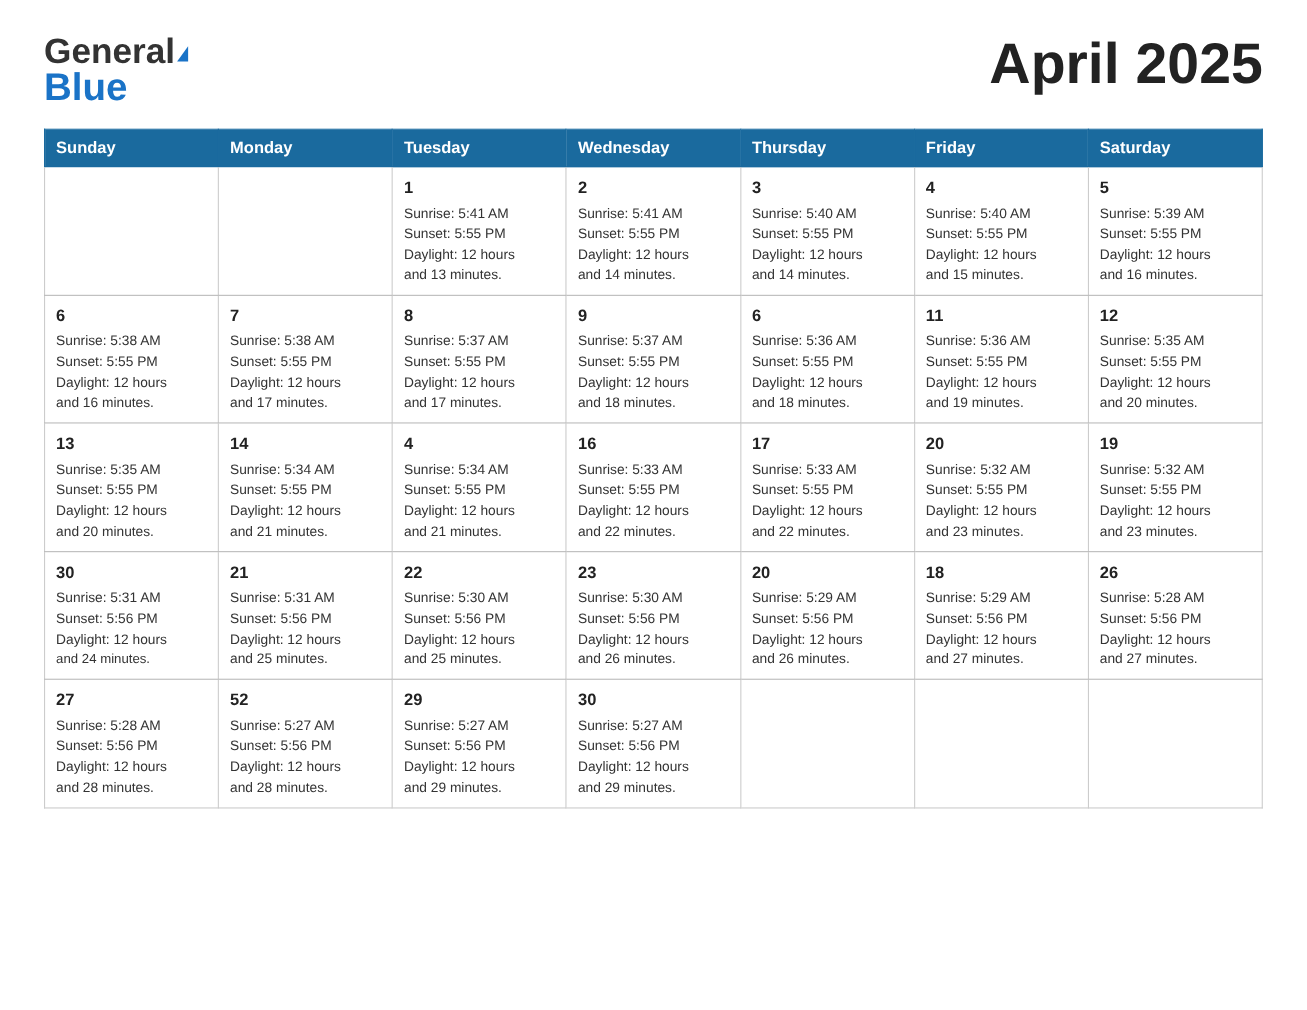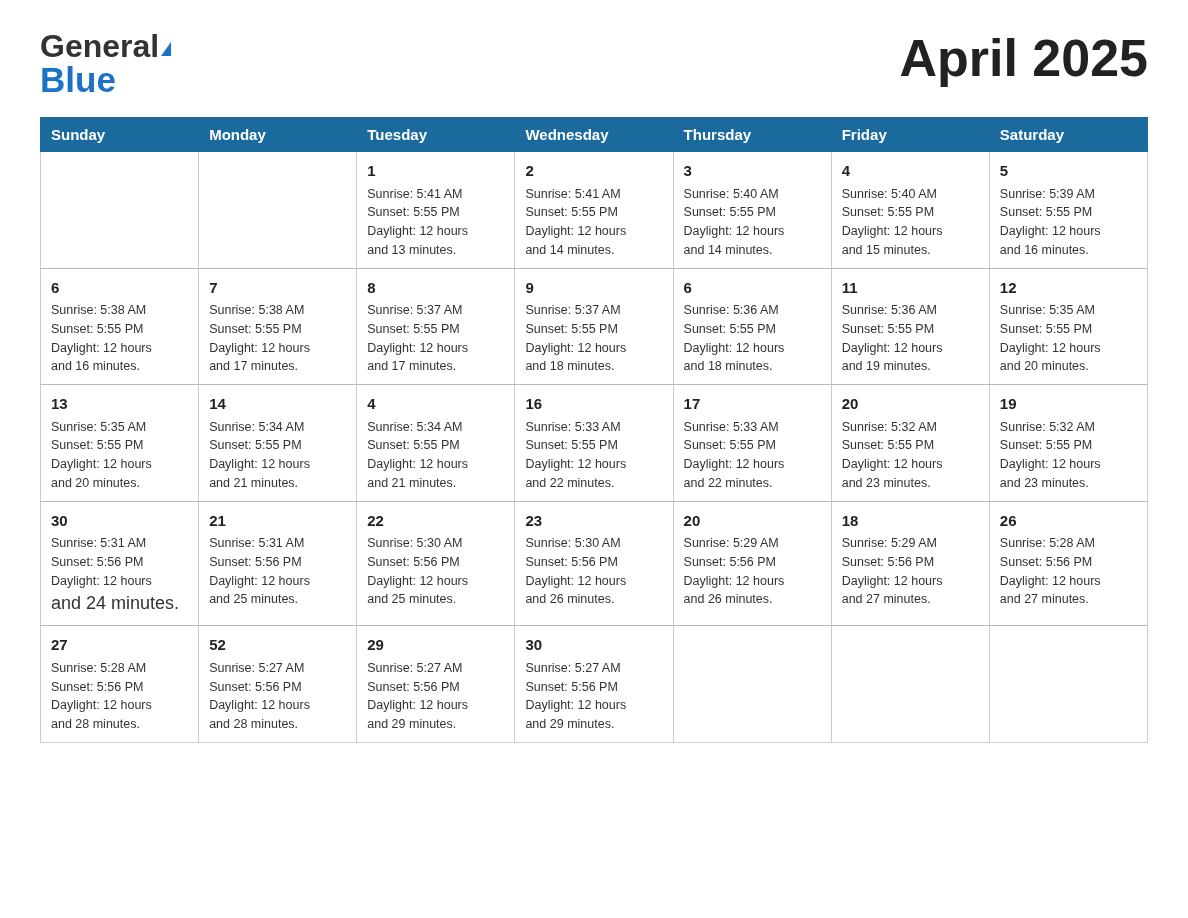--- a/index.html
+++ b/index.html
@@ -262,21 +262,21 @@
           <span style="display: block; font-size: 12.5px; color: rgb(51, 51, 51);">Daylight: 12 hours</span>
           <span style="display: block; font-size: 12.5px; color: rgb(51, 51, 51);">and 23 minutes.</span>
         </td>
       </tr>
       <tr>
         <td>
           <span class="day-number">30</span>
           <span style="display: block; font-size: 12.5px; color: rgb(51, 51, 51);">Sunrise: 5:31 AM</span>
           <span style="display: block; font-size: 12.5px; color: rgb(51, 51, 51);">Sunset: 5:56 PM</span>
           <span style="display: block; font-size: 12.5px; color: rgb(51, 51, 51);">Daylight: 12 hours</span>
-          <span style="display: block; font-size: 18px; color: rgb(51, 51, 51);">and 24 minutes.</span>
+          <span style="display: block; font-size: 12px; color: rgb(51, 51, 51);">and 24 minutes.</span>
         </td>
         <td>
           <span class="day-number">21</span>
           <span style="display: block; font-size: 12.5px; color: rgb(51, 51, 51);">Sunrise: 5:31 AM</span>
           <span style="display: block; font-size: 12.5px; color: rgb(51, 51, 51);">Sunset: 5:56 PM</span>
           <span style="display: block; font-size: 12.5px; color: rgb(51, 51, 51);">Daylight: 12 hours</span>
           <span style="display: block; font-size: 12.5px; color: rgb(51, 51, 51);">and 25 minutes.</span>
         </td>
         <td>
           <span class="day-number">22</span>

